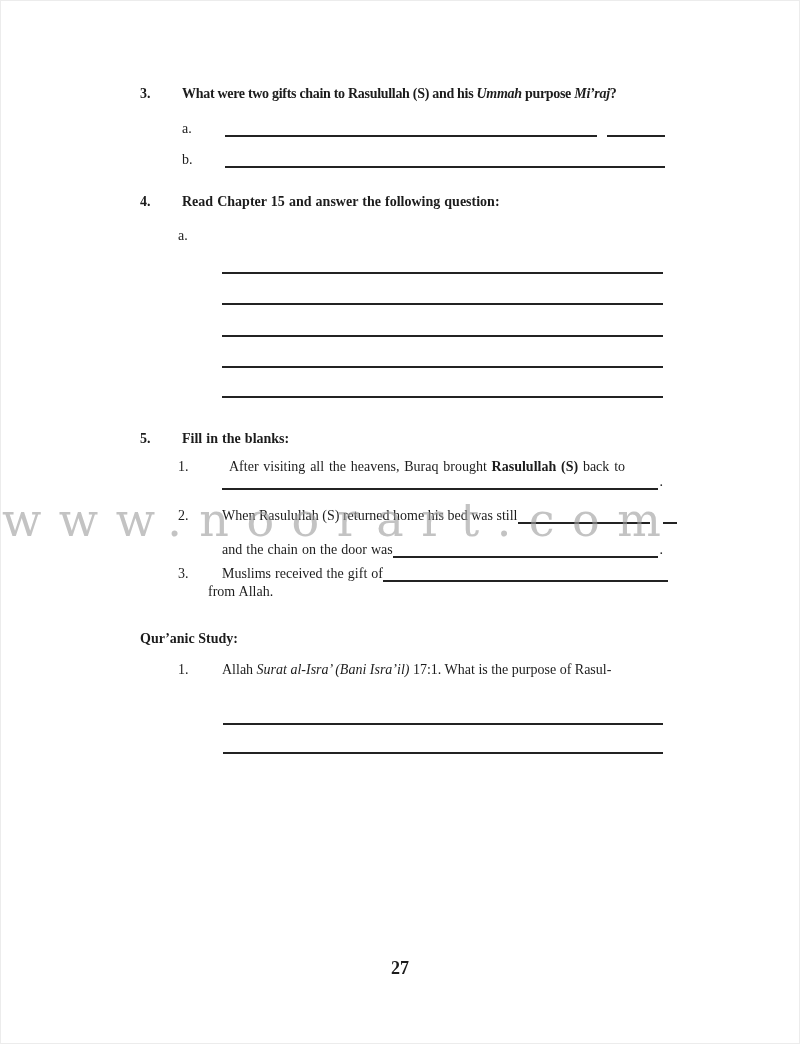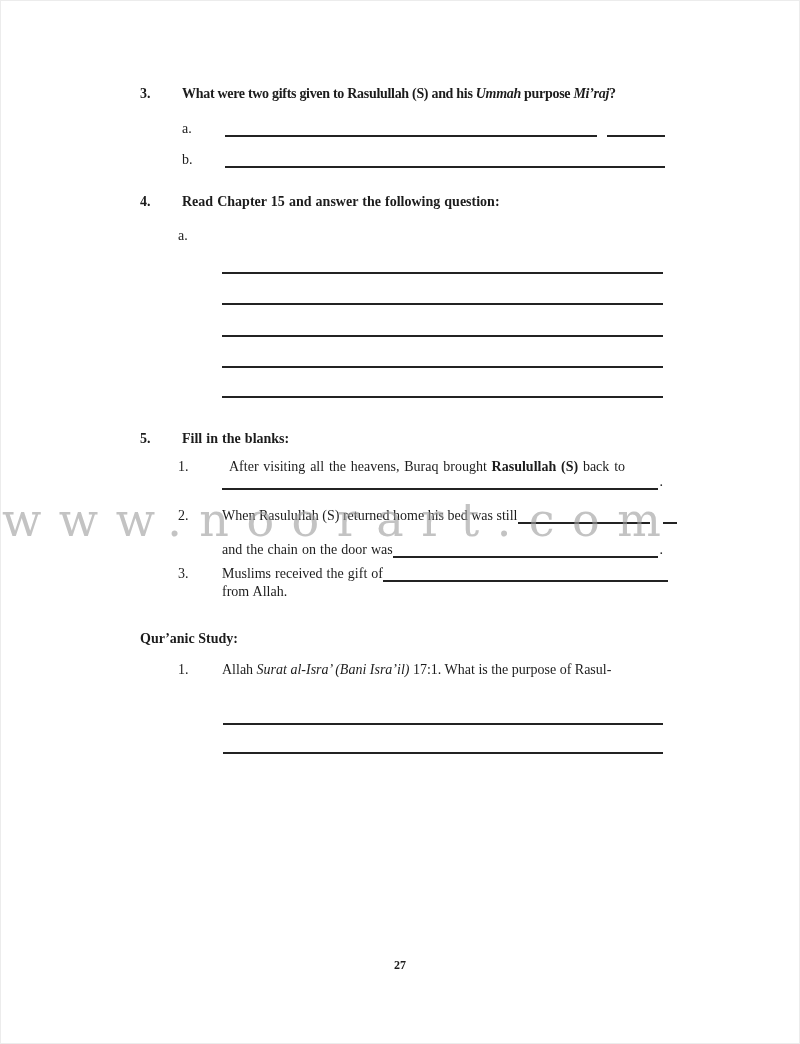--- a/index.html
+++ b/index.html
@@ -31,32 +31,32 @@
   .watermark {
     position:absolute; top:489px; left:2px; width:646px; height:62px;
     font-family:"DejaVu Serif", serif;
     font-size:46px; line-height:62px;
     letter-spacing:17.5px;
     color:rgba(158,158,158,0.62);
     white-space:nowrap;
     z-index:6;
     pointer-events:none;
   }
-  .pageno { position:absolute; top:958px; left:0; width:800px; text-align:center; font-weight:700; font-size:12px; }
+  .pageno { position:absolute; top:958px; left:0; width:800px; text-align:center; font-weight:700; font-size:18px; }
 </style>
 </head>
 <body>
 
 <div class="page">
 
   <div class="watermark">www.noorart.com</div>
 
   <div class="row" style="top:86px; left:140px; width:530px;">
     <span class="num">3.</span>
-    <span class="txt b tight"><span>What were two gifts given to Rasulullah (S) and his </span><span class="bi">Ummah</span><span> purpose </span><span class="bi">Mi’raj</span><span>?</span></span>
+    <span class="txt b tight"><span>What were two gifts chain to Rasulullah (S) and his </span><span class="bi">Ummah</span><span> purpose </span><span class="bi">Mi’raj</span><span>?</span></span>
   </div>
 
   <div class="row" style="top:121px; left:182px; width:483px; height:16px;">
     <span class="lbl-sm">a.</span>
     <span class="blank"></span>
     <span class="gap" style="width:10px;"></span>
     <span class="blank-fixed" style="width:58px;"></span>
   </div>
 
   <div class="row" style="top:152px; left:182px; width:483px; height:16px;">
@@ -104,21 +104,21 @@
     <span class="txt ws05">and the chain on the door was</span>
     <span class="blank"></span>
     <span class="txt" style="flex:none; margin-left:2px;">.</span>
   </div>
 
   <div class="row" style="top:566px; left:178px; width:490px;">
     <span class="lbl">3.</span>
     <span class="txt ws05">Muslims received the gift of</span>
     <span class="blank"></span>
   </div>
-  <div class="row" style="top:584px; left:222px; width:441px;">
+  <div class="row" style="top:584px; left:208px; width:441px;">
     <span class="txt ws05">from Allah.</span>
   </div>
 
   <div class="row" style="top:631px; left:140px; width:530px;">
     <span class="txt b">Qur’anic Study:</span>
   </div>
 
   <div class="row" style="top:662px; left:178px; width:485px;">
     <span class="lbl">1.</span>
     <span class="txt"><span>Allah </span><span class="i">Surat al-Isra’ (Bani Isra’il)</span><span> 17:1. What is the purpose of Rasul-</span></span>

